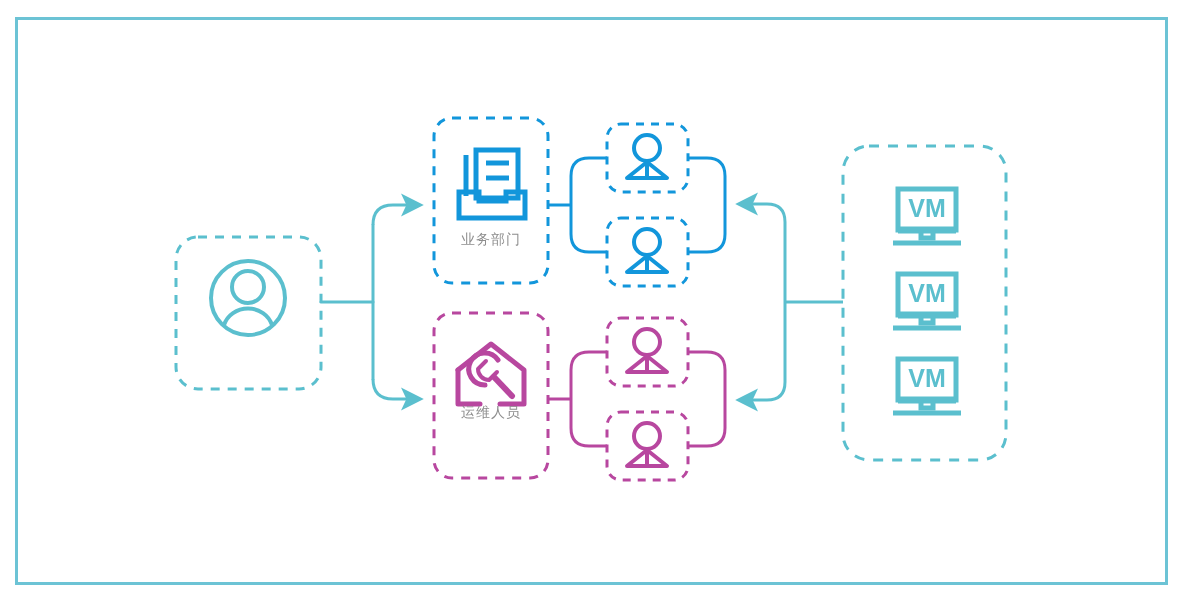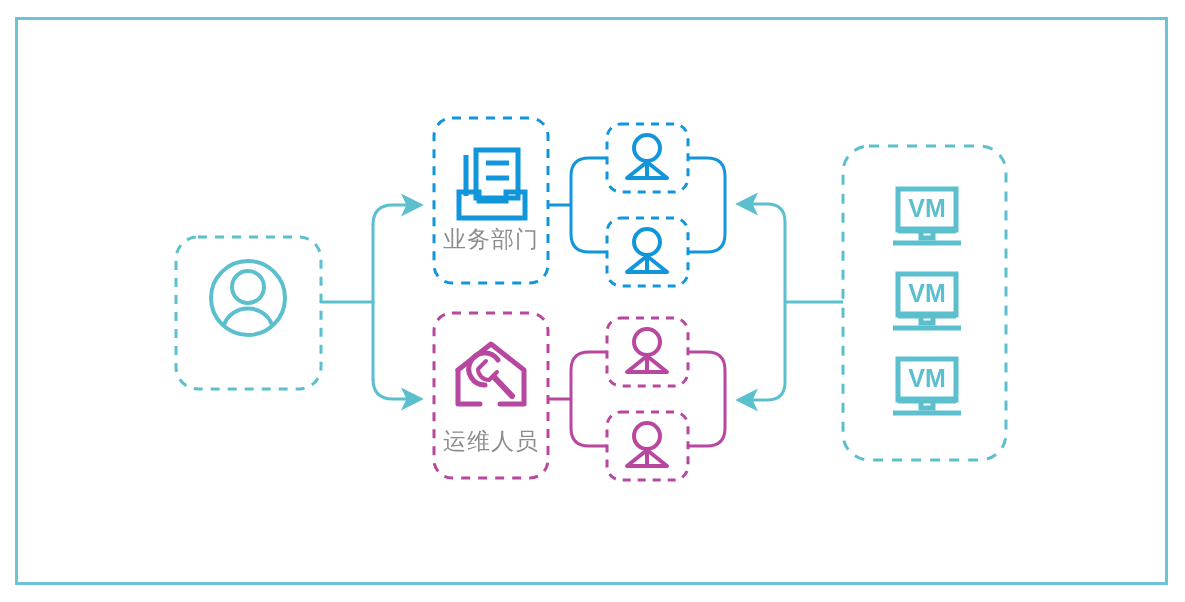--- a/index.html
+++ b/index.html
@@ -2,21 +2,21 @@
 <html><head>
 <meta charset="utf-8">
 <style>
   html,body{margin:0;padding:0;background:#ffffff;}
   body{width:1185px;height:602px;overflow:hidden;
        font-family:"DejaVu Sans","Liberation Sans",sans-serif;}
   #stage{position:relative;width:1176px;height:602px;background:#fff;}
   #frame{position:absolute;left:15px;top:17px;width:1153px;height:568px;
          border:3px solid #6cc3d5;box-sizing:border-box;}
   svg#diagram{position:absolute;left:0;top:0;width:1185px;height:602px;}
-  .lbl{position:absolute;color:#8d8d8d;font-size:23px;line-height:22px;
+  .lbl{position:absolute;color:#8d8d8d;font-size:14px;line-height:22px;
        text-align:center;white-space:nowrap;letter-spacing:1px;}
   .vmtxt{font-weight:bold;}
 </style>
 </head>
 <body>
 
 <div id="stage">
 
   <div id="frame"></div>
 
@@ -156,15 +156,15 @@
     </g>
 
     <text class="vmtxt" x="927" y="217" text-anchor="middle" fill="#5bbfce" font-size="25" font-family="Liberation Sans, sans-serif">VM</text>
     <text class="vmtxt" x="927" y="302" text-anchor="middle" fill="#5bbfce" font-size="25" font-family="Liberation Sans, sans-serif">VM</text>
     <text class="vmtxt" x="927" y="387" text-anchor="middle" fill="#5bbfce" font-size="25" font-family="Liberation Sans, sans-serif">VM</text>
   </svg>
 
 
   <div class="lbl" style="left:434px;top:228px;width:114px;">业务部门</div>
 
-  <div class="lbl" style="left:434px;top:430px;width:114px;">运维人员</div>
+  <div class="lbl" style="left:434px;top:401px;width:114px;">运维人员</div>
 
 </div>
 
 </body></html>

